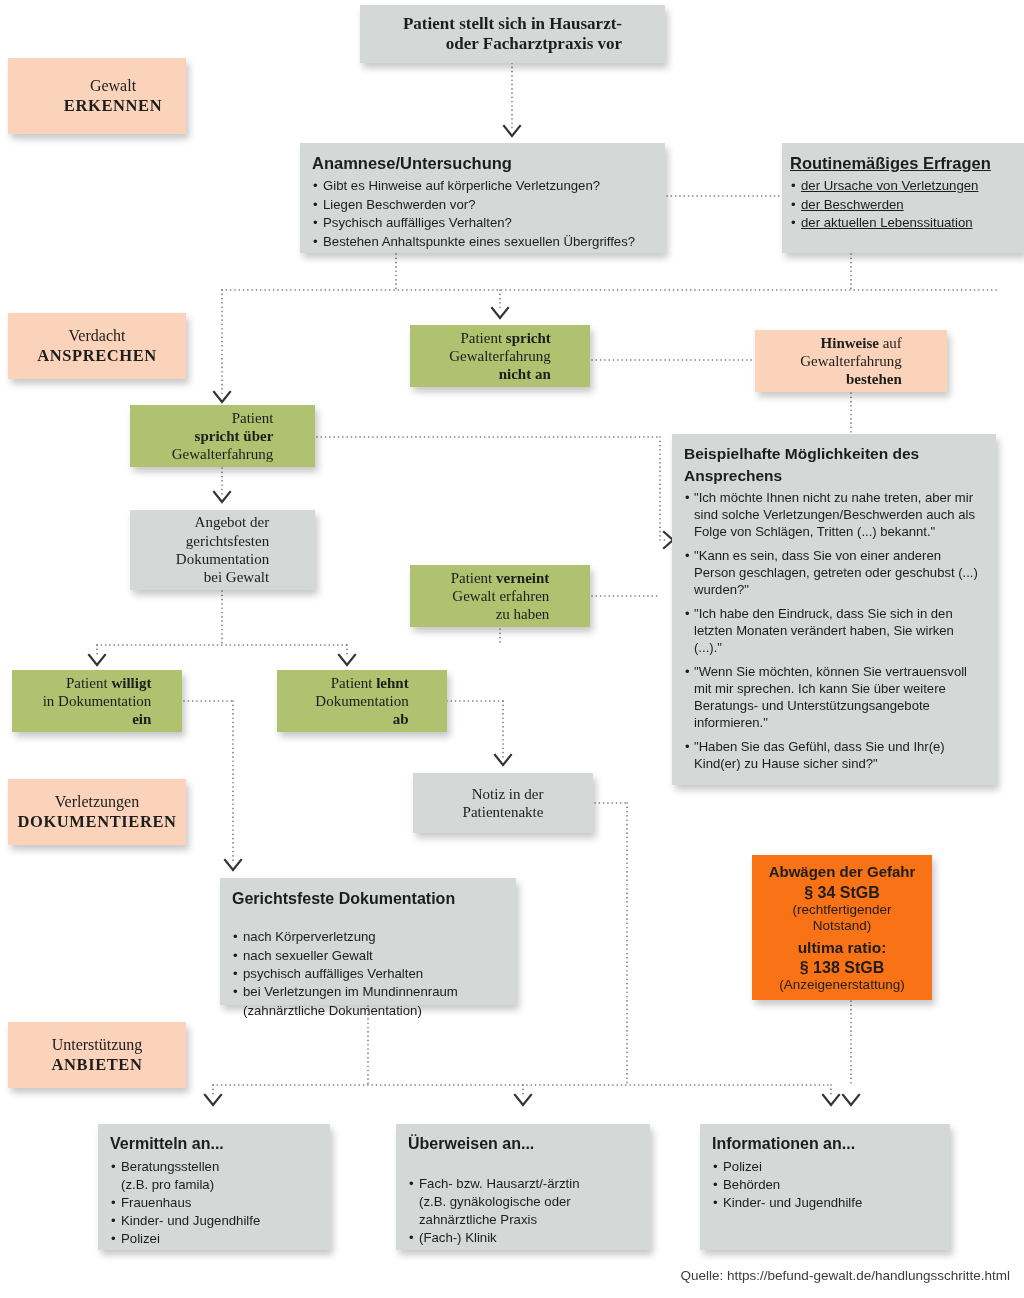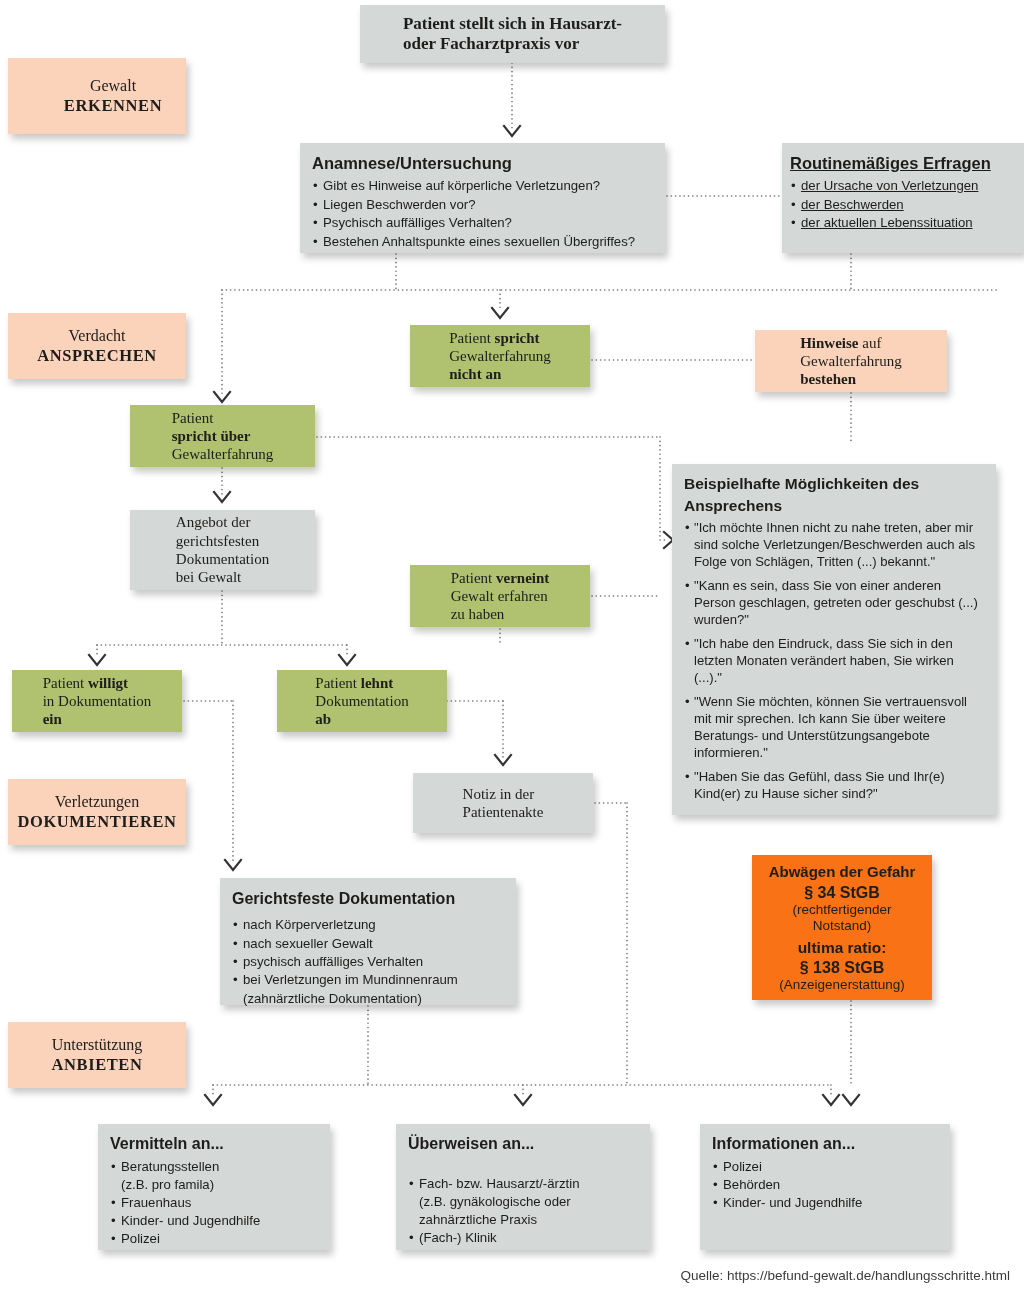--- a/index.html
+++ b/index.html
@@ -42,21 +42,21 @@
     position:absolute;
     z-index:2;
     box-sizing:border-box;
     box-shadow:3px 5px 7px rgba(0,0,0,0.22);
   }
   .grey{ background:#d4d8d6; color:#1d1d1b; }
   .green{ background:#b0c270; color:#1d1d1b; }
   .peach{ background:#fbd3bb; color:#1d1d1b; }
   .yellow{ background:#f97316; color:#1d1d1b; }
 
-  .ctr{ text-align:left; }
+  .ctr{ text-align:right; }
 
   .node .title{
     font-weight:bold;
     display:block;
   }
   .node ul{
     list-style:none;
     margin:2px 0 0 0;
     padding:0;
   }
@@ -139,35 +139,35 @@
     font-family:"Liberation Serif", serif;
     font-size:15px; line-height:1.22;
   }
   #n-notiz{
     left:413px; top:773px; width:180px; height:60px;
     display:flex; align-items:center; justify-content:center;
     font-family:"Liberation Serif", serif;
     font-size:15px; line-height:1.22;
   }
   #n-beispiele{
-    left:672px; top:464px; width:324px; height:351px;
+    left:672px; top:434px; width:324px; height:351px;
     font-family:"Liberation Sans", sans-serif;
     font-size:13.1px; line-height:1.3;
     padding:11px 12px;
   }
   #n-beispiele .title{ font-size:15.5px; margin-bottom:4px; line-height:1.16;}
   #n-beispiele ul li{ margin-bottom:7px; padding-left:10px; }
 
   #n-gericht{
     left:220px; top:878px; width:296px; height:127px;
     font-family:"Liberation Sans", sans-serif;
     font-size:13.2px; line-height:1.32;
     padding:10px 12px;
   }
-  #n-gericht .title{ font-size:16px; margin-bottom:7px; }
+  #n-gericht .title{ font-size:16px; margin-bottom:19px; }
 
   #n-abwaegen{
     left:752px; top:855px; width:180px; height:145px;
     font-family:"Liberation Sans", sans-serif;
     font-size:14px; line-height:1.2;
     padding:8px 8px;
     text-align:center;
   }
   #n-abwaegen .l1{ font-weight:bold; font-size:15px; display:block; }
   #n-abwaegen .l2{ font-weight:bold; font-size:16px; display:block; margin-top:2px;}

